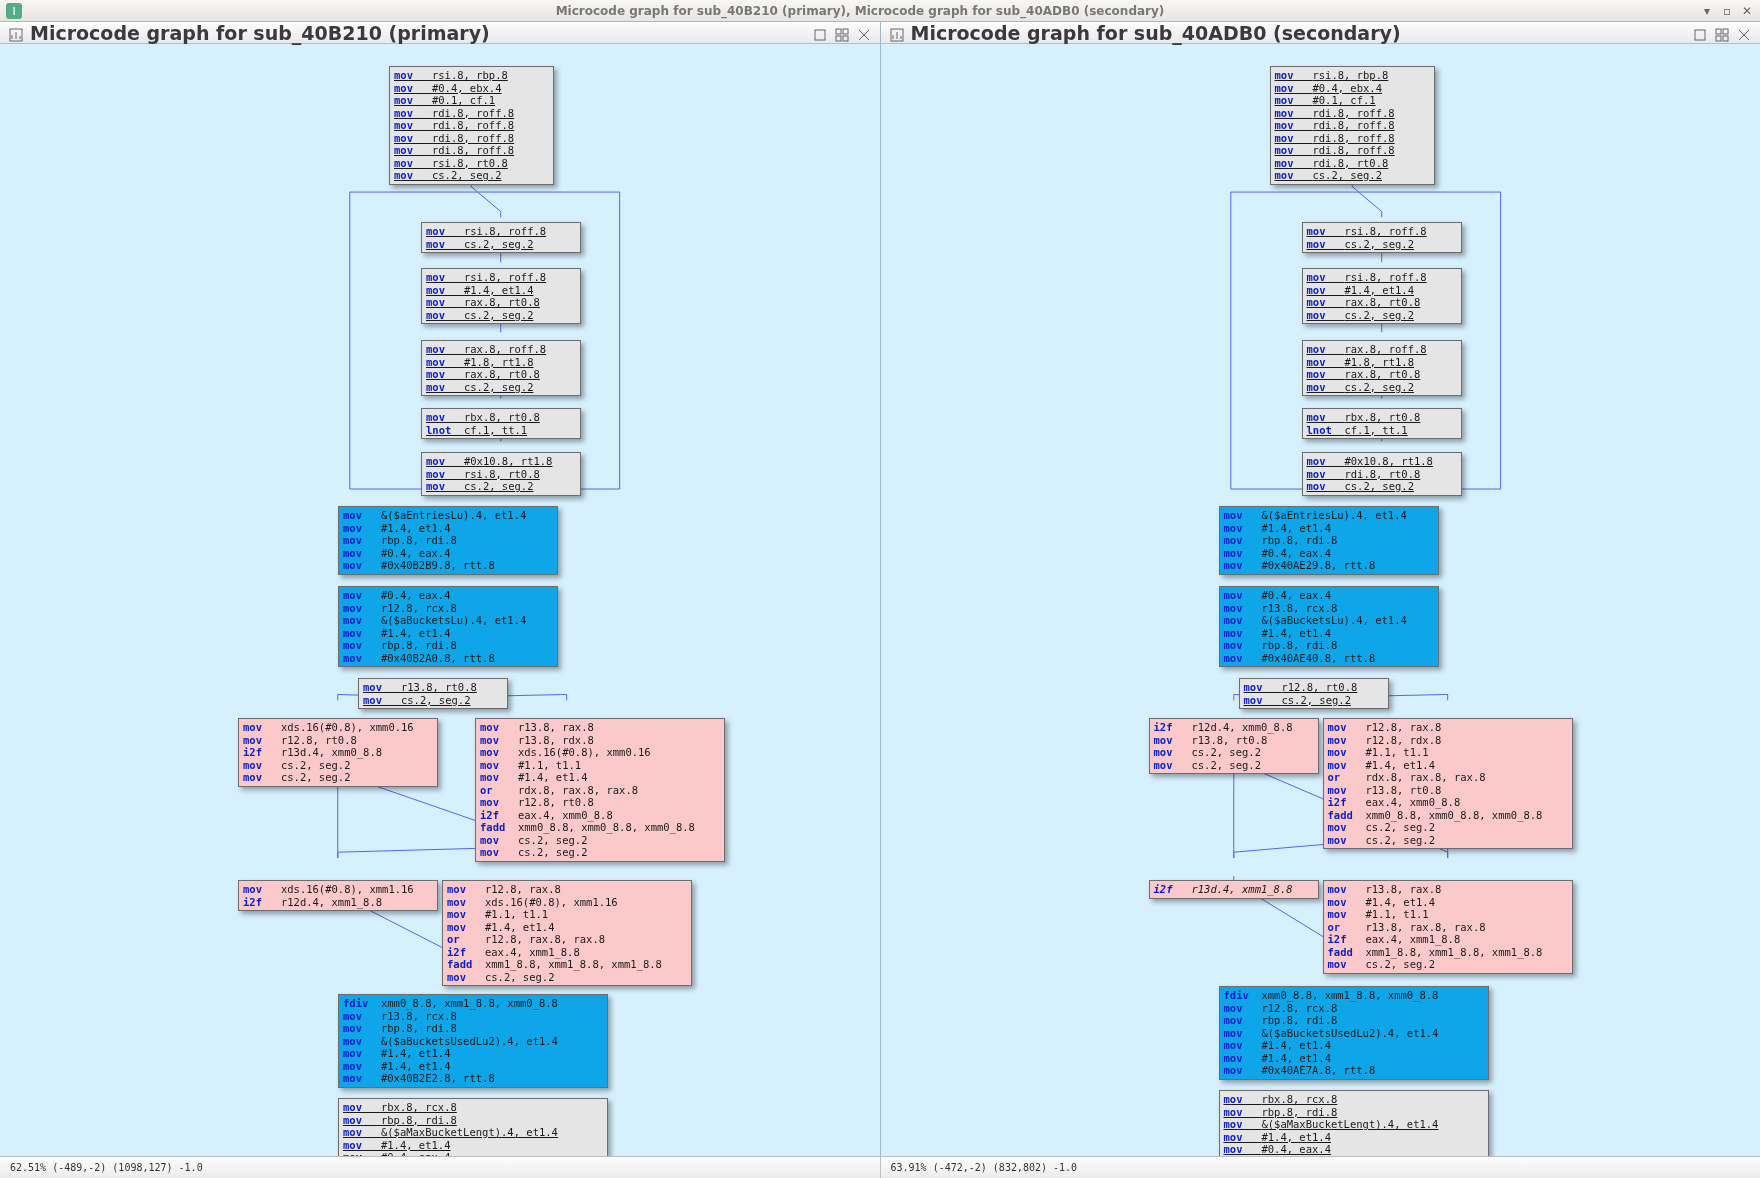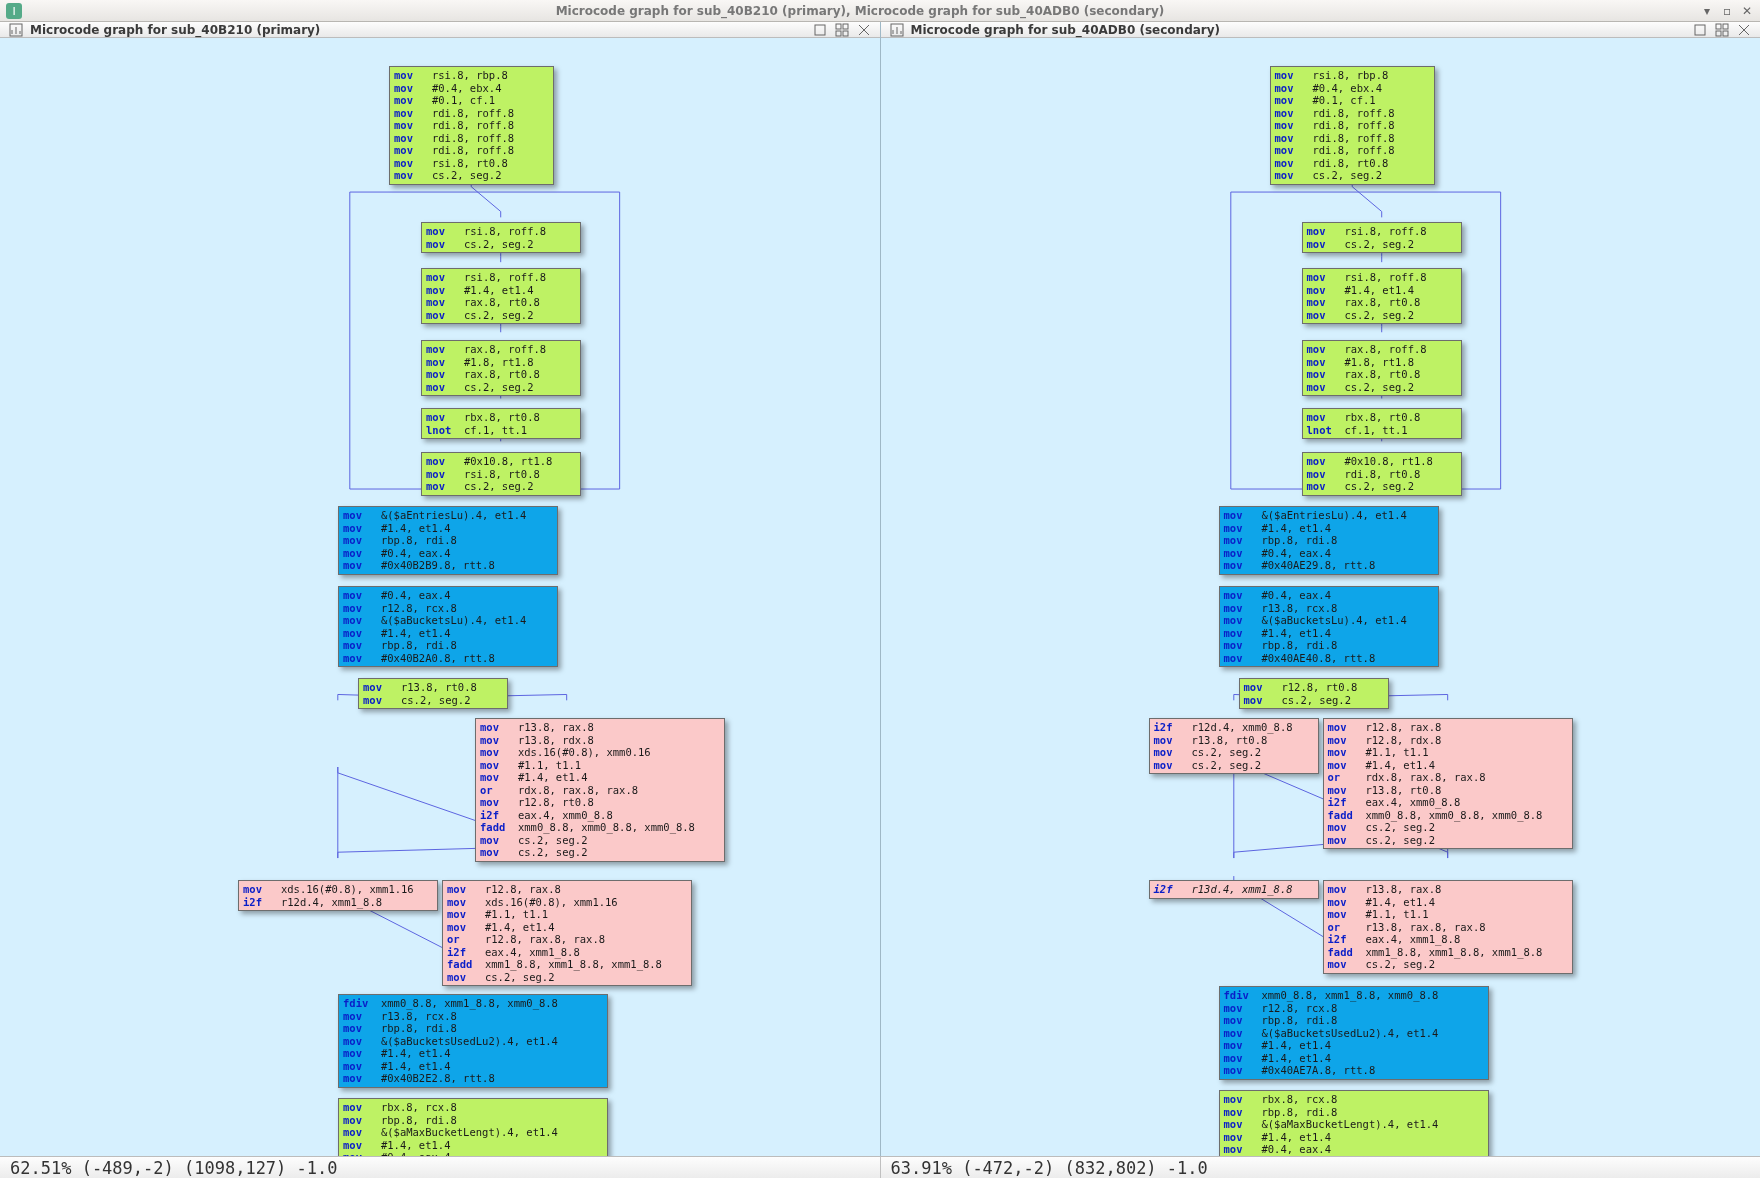--- a/index.html
+++ b/index.html
@@ -19,24 +19,24 @@
     padding: 0 6px;
     font-size: 12px; color: #5a5a5a;
   }
   .titlebar .icon { width: 16px; height: 16px; margin-right: 4px; display:inline-block; }
   .titlebar .title { flex:1; text-align:center; font-weight:bold; color:#777; }
   .titlebar .winbtn { width:14px; height:14px; margin-left:6px; text-align:center; line-height:14px; cursor:pointer; color:#666; }
   .panes { display:flex; height:calc(100% - 22px - 22px); }
   .pane { flex:1; border-right:1px solid #9fb8c6; position:relative; background:#d6f0fe; overflow:hidden; }
   .pane:last-child { border-right:none; }
   .pane-header {
-    height:16px; background:linear-gradient(#fdfdfd,#e9e9e9);
+    height:22px; background:linear-gradient(#fdfdfd,#e9e9e9);
     border-bottom:1px solid #bcbcbc;
     display:flex; align-items:center; padding:0 8px;
-    font-size:12px; font-weight:bold; color:#3a3a3a;
+    font-size:19px; font-weight:bold; color:#3a3a3a;
   }
   .pane-header .hicon { width:16px; height:16px; margin-right:6px; display:inline-block; }
   .pane-header .spacer { flex:1; }
   .pane-header .hbtn { width:16px; height:16px; margin-left:6px; cursor:pointer; position:relative; }
   .pane-header .hbtn svg { width:100%; height:100%; }
   .canvas {
     position:absolute; left:0; top:24px; right:0; bottom:0;
     background:#d6f0fe;
   }
   .node {
@@ -44,29 +44,29 @@
     border:1px solid #6d6d6d;
     box-shadow:3px 3px 5px rgba(0,0,0,0.35);
     font-family: "DejaVu Sans Mono", monospace;
     font-size:10.5px; line-height:12.5px;
     white-space:pre;
     padding:2px 4px;
     color:#1a1a1a;
   }
   .node .mn { color:#0a1ec8; font-weight:bold; } 
   .node .op { color:#1a1a1a; }
-  .c-white { background:#bef264; }
+  .c-white { background:#e5e5e5;text-decoration:underline; }
   .c-yellow { background:#0ea5e9; }
   .c-pink { background:#fbc9c9; }
   .statusbar {
     height:22px; background:linear-gradient(#fdfdfd,#ececec);
     border-top:1px solid #bcbcbc;
     display:flex; align-items:center;
     font-family:"DejaVu Sans Mono",monospace;
-    font-size:17px; color:#333;
+    font-size:10px; color:#333;
   }
   .statusbar .cell { flex:1; padding:0 10px; }
   .statusbar .sep { width:1px; height:100%; background:#c0c0c0; }
   .edge-layer { position:absolute; left:0; top:0; width:100%; height:100%; pointer-events:none; }
   .edge-layer line, .edge-layer polyline { stroke:#5a63e0; stroke-width:1; fill:none; }
 </style>
 </head>
 <body>
 
 <div class="titlebar">
@@ -160,20 +160,25 @@
 <span class="mn">mov   </span><span class="op">#0.4, eax.4</span>
 <span class="mn">mov   </span><span class="op">#0x40B2B9.8, rtt.8</span></div>
         <div class="node c-yellow" style="left: 338px; top: 540px; width: 220px;"><span class="mn">mov   </span><span class="op">#0.4, eax.4</span>
 <span class="mn">mov   </span><span class="op">r12.8, rcx.8</span>
 <span class="mn">mov   </span><span class="op">&amp;($aBucketsLu).4, et1.4</span>
 <span class="mn">mov   </span><span class="op">#1.4, et1.4</span>
 <span class="mn">mov   </span><span class="op">rbp.8, rdi.8</span>
 <span class="mn">mov   </span><span class="op">#0x40B2A0.8, rtt.8</span></div>
         <div class="node c-white" style="left: 358px; top: 632px; width: 150px;"><span class="mn">mov   </span><span class="op">r13.8, rt0.8</span>
 <span class="mn">mov   </span><span class="op">cs.2, seg.2</span></div>
+        <div class="node c-pink" style="left: 238px; top: 672px; width: 200px;"><span class="mn">mov   </span><span class="op">xds.16(#0.8), xmm0.16</span>
+<span class="mn">mov   </span><span class="op">r12.8, rt0.8</span>
+<span class="mn">i2f   </span><span class="op">r13d.4, xmm0_8.8</span>
+<span class="mn">mov   </span><span class="op">cs.2, seg.2</span>
+<span class="mn">mov   </span><span class="op">cs.2, seg.2</span></div>
         <div class="node c-pink" style="left: 442px; top: 672px; width: 250px; margin-left: 33px;"><span class="mn">mov   </span><span class="op">r13.8, rax.8</span>
 <span class="mn">mov   </span><span class="op">r13.8, rdx.8</span>
 <span class="mn">mov   </span><span class="op">xds.16(#0.8), xmm0.16</span>
 <span class="mn">mov   </span><span class="op">#1.1, t1.1</span>
 <span class="mn">mov   </span><span class="op">#1.4, et1.4</span>
 <span class="mn">or    </span><span class="op">rdx.8, rax.8, rax.8</span>
 <span class="mn">mov   </span><span class="op">r12.8, rt0.8</span>
 <span class="mn">i2f   </span><span class="op">eax.4, xmm0_8.8</span>
 <span class="mn">fadd  </span><span class="op">xmm0_8.8, xmm0_8.8, xmm0_8.8</span>
 <span class="mn">mov   </span><span class="op">cs.2, seg.2</span>

